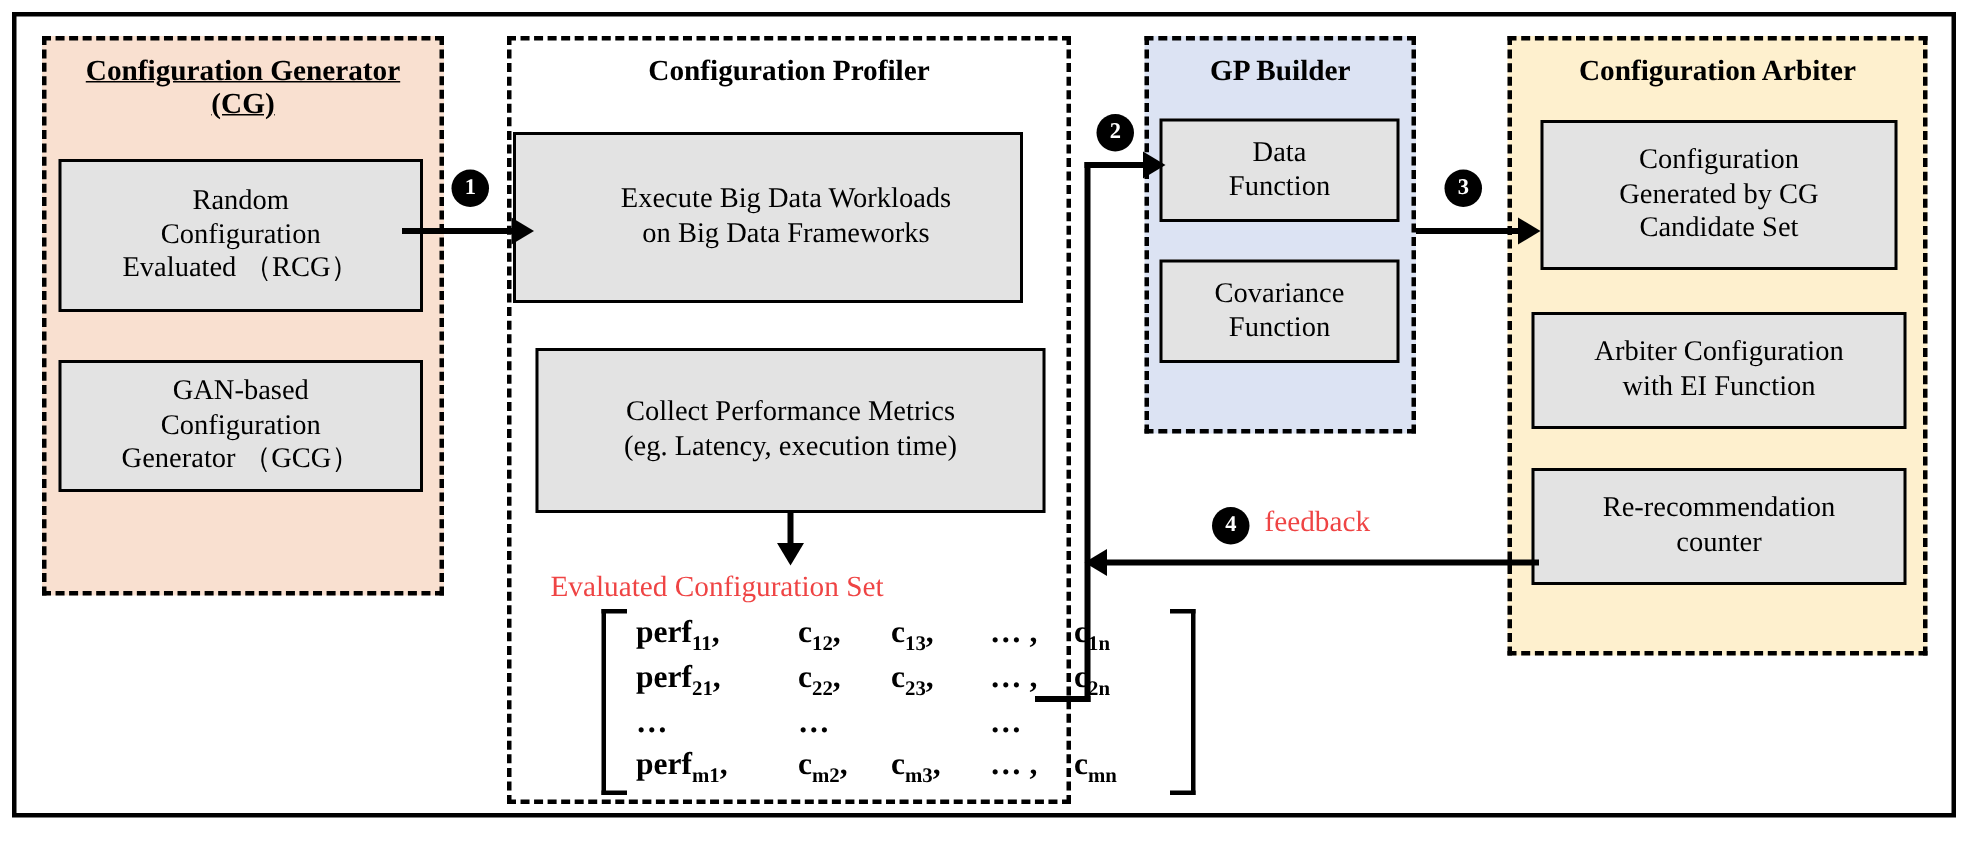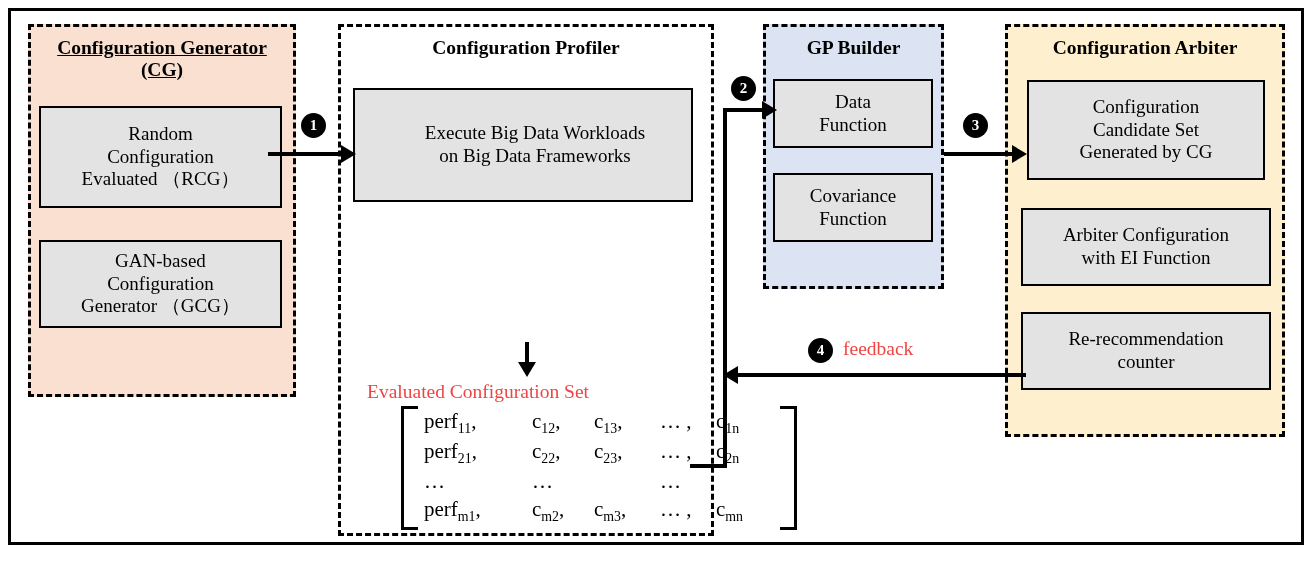--- a/index.html
+++ b/index.html
@@ -79,33 +79,39 @@
       <div>Configuration</div>
       <div>Generator （GCG）</div>
     </div>
   </div>
 
   <div class="panel" style="left:338px;top:24px;width:376px;height:512px;background:#FFFFFF;">
     <div class="panel-title" style="top:10px;">
       <div>Configuration Profiler</div>
     </div>
   </div>
-  <div class="pbox" style="left:353px;top:88px;width:340px;height:114px;padding-left:28px;">
+  <div class="pbox" style="left:342px;top:88px;width:340px;height:114px;padding-left:28px;">
     <div>
       <div>Execute Big Data Workloads</div>
       <div>on Big Data Frameworks</div>
     </div>
   </div>
+  <div class="pbox" style="left:357px;top:232px;width:340px;height:110px;">
+    <div>
+      <div>Collect Performance Metrics</div>
+      <div>(eg. Latency, execution time)</div>
+    </div>
+  </div>
 
   <div class="vline" style="left:525px;top:342px;height:22px;"></div>
   <div class="arrow-d" style="left:518px;top:362px;"></div>
 
   <div class="plain-label" style="left:367px;top:381px;">Evaluated Configuration Set</div>
 
-  <div class="matrix" style="left:401px;top:406px;height:124px;">
+  <div class="matrix" style="left:401px;top:406px;height:124px;font-weight:bold;">
     <div class="brk brk-l"></div>
     <div class="matrix-rows">
       <div class="mrow">
         <span class="mcell c0">perf<sub>11</sub>,</span>
           <span class="mcell c1">c<sub>12</sub>,</span>
           <span class="mcell c2">c<sub>13</sub>,</span>
           <span class="mcell c3">… ,</span>
           <span class="mcell c4">c<sub>1n</sub></span>
       </div>
       <div class="mrow">
@@ -152,22 +158,22 @@
   </div>
 
   <div class="panel" style="left:1005px;top:24px;width:280px;height:413px;background:#FEF0CE;">
     <div class="panel-title" style="top:10px;">
       <div>Configuration Arbiter</div>
     </div>
   </div>
   <div class="pbox" style="left:1027px;top:80px;width:238px;height:100px;">
     <div>
       <div>Configuration</div>
+      <div>Generated by CG</div>
       <div>Candidate Set</div>
-      <div>Generated by CG</div>
     </div>
   </div>
   <div class="pbox" style="left:1021px;top:208px;width:250px;height:78px;">
     <div>
       <div>Arbiter Configuration</div>
       <div>with EI Function</div>
     </div>
   </div>
   <div class="pbox" style="left:1021px;top:312px;width:250px;height:78px;">
     <div>

